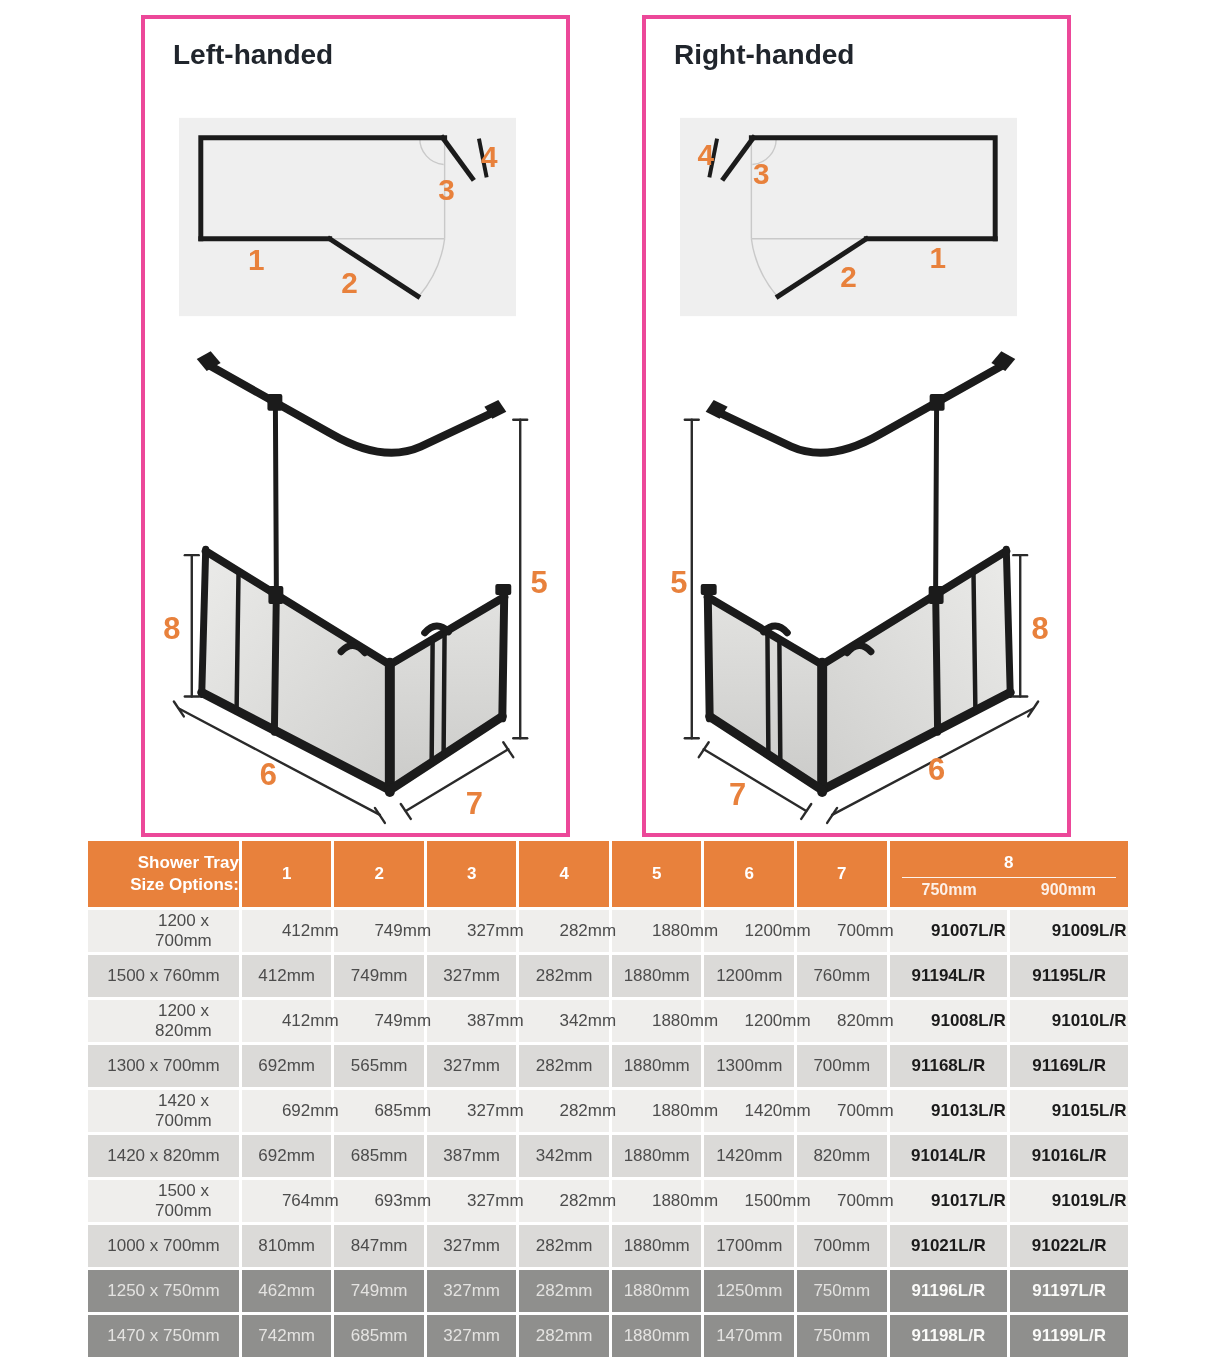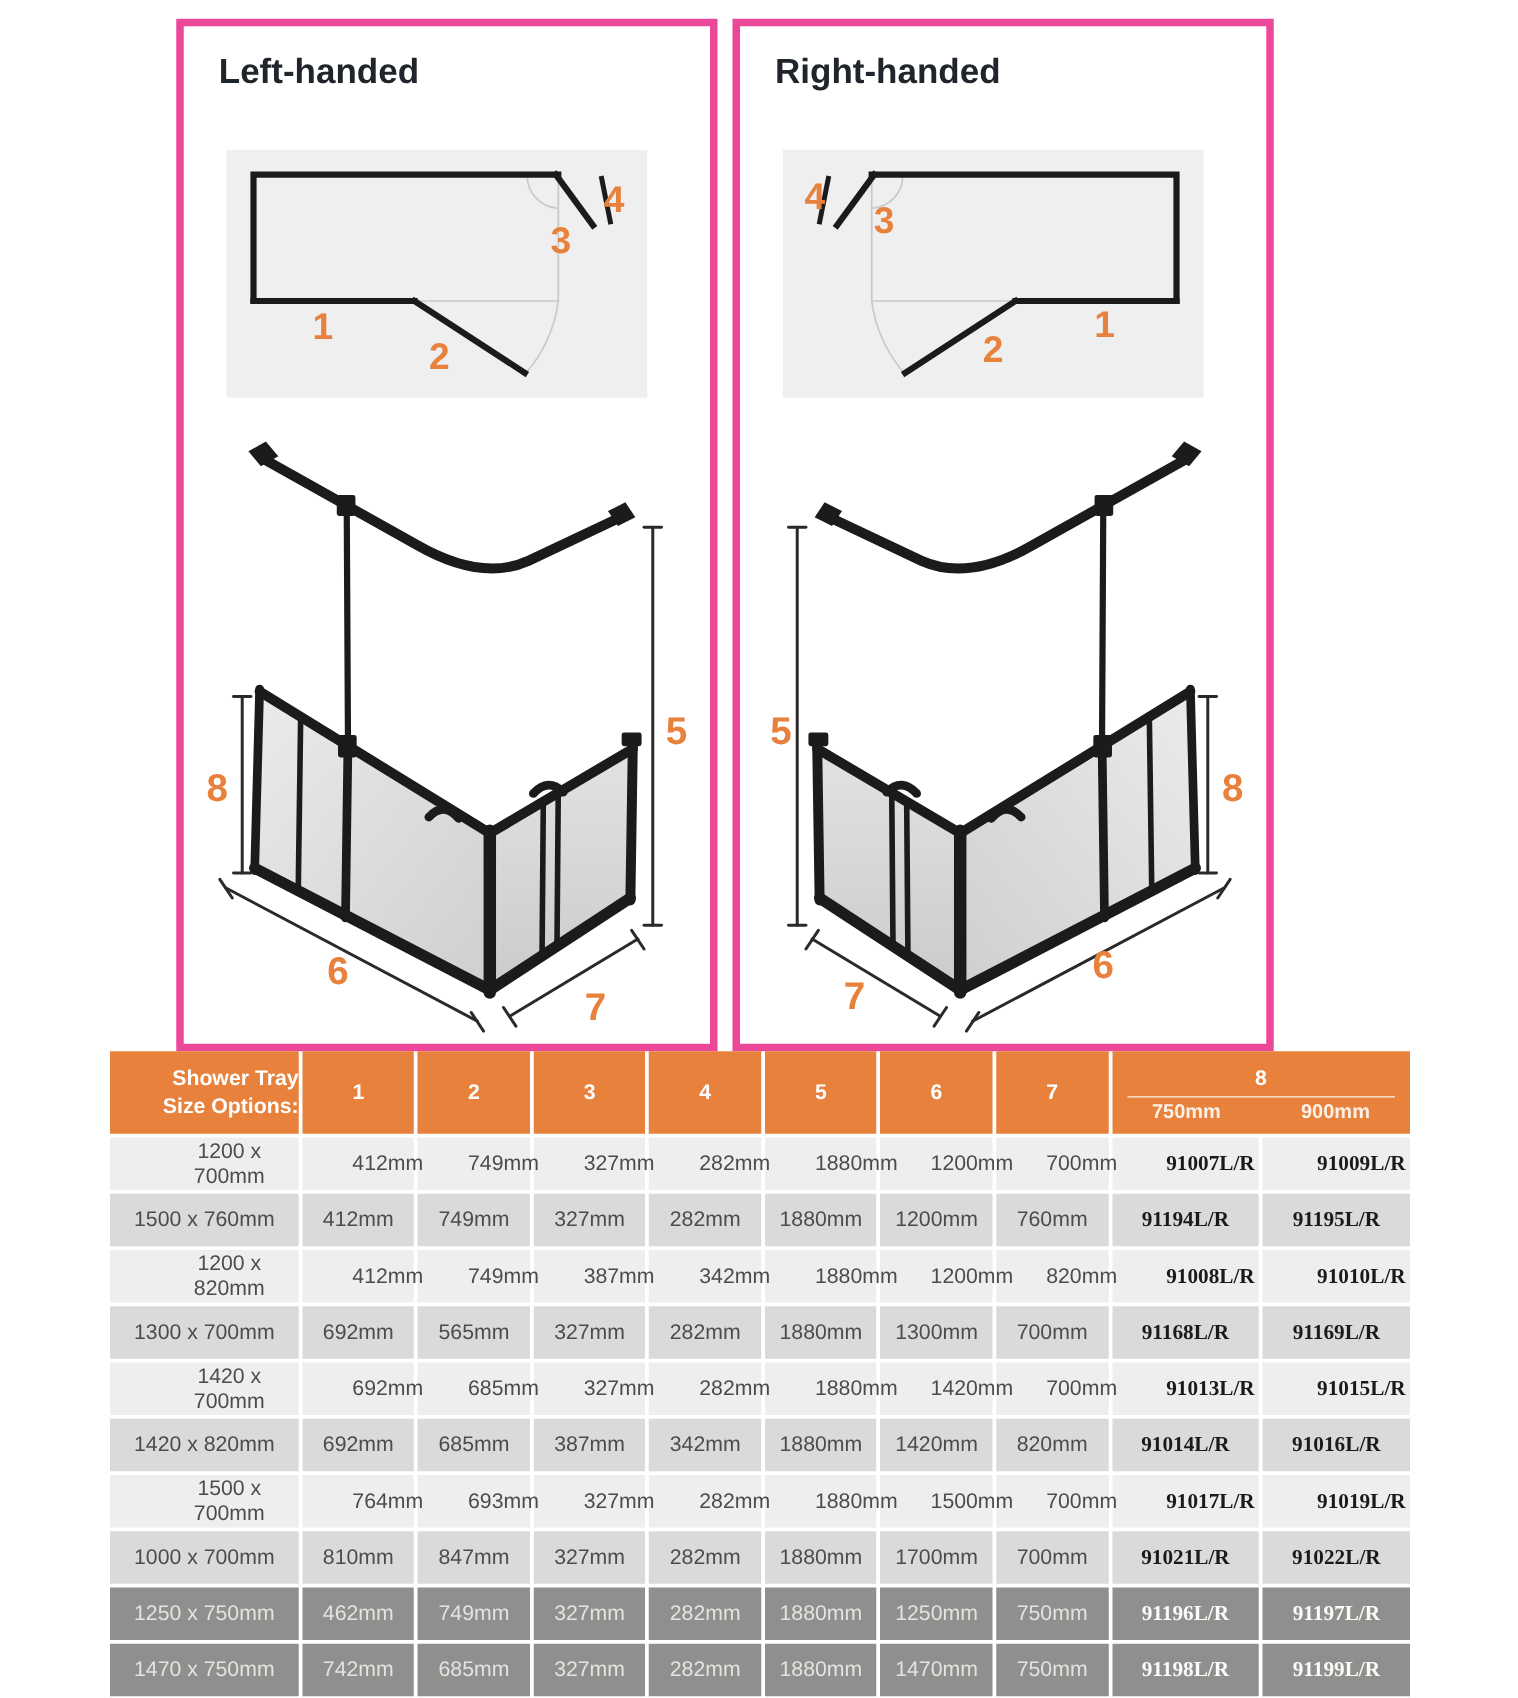--- a/index.html
+++ b/index.html
@@ -3,24 +3,24 @@
 <meta charset="utf-8">
 <style>
   html,body{margin:0;padding:0;}
   body{
     width:1214px;height:1358px;position:relative;background:#ffffff;
     font-family:"Liberation Sans",sans-serif;overflow:hidden;
   }
   
   .panel{
     position:absolute;top:15px;width:421px;height:814px;
-    border:6px solid #ec4899;background:#fff;
+    border:4px solid #ec4899;background:#fff;
   }
   #panel-left{left:141px;}
-  #panel-right{left:586px;}
+  #panel-right{left:642px;}
   .panel-title{
     position:absolute;top:20px;left:28px;
     font-size:28px;font-weight:bold;color:#20252C;
   }
   .plan-svg{position:absolute;top:98px;left:34px;}
   .iso-svg{position:absolute;top:330px;left:0;}
   .num-label{
     font-family:"Liberation Sans",sans-serif;font-weight:bold;
   }
   
@@ -35,21 +35,21 @@
   .spec-table th.size-h{
     text-align:right;padding-left:14px;font-size:17px;line-height:1.3;
   }
   .spec-table td{
     text-align:center;vertical-align:middle;height:42px;
     font-size:17px;color:#4C4C4C;padding:0;
   }
   .row-light td{background:#EFEEEC;padding-left:40px;}
   .row-medium td{background:#DBDAD8;}
   .row-dark td{background:#8F8F8D;color:#E4E3E1;}
-  .spec-table td.code{font-weight:bold;color:#1A1A1A;font-size:17px;font-family:Liberation Serif, serif;}
+  .spec-table td.code{font-weight:bold;color:#1A1A1A;font-size:17px;}
   .row-dark td.code{color:#FAFAF8;}
   .h8-num{font-size:17px;font-weight:bold;line-height:1.2;padding-top:4px;}
   .h8-rule{height:1px;background:rgba(255,255,255,0.9);margin:4px 12px 3px 12px;}
   .h8-sub{display:flex;}
   .h8-sub span{flex:1;font-size:16px;font-weight:bold;color:rgba(255,255,255,0.88);}
 </style>
 </head>
 <body>
 
 <svg width="0" height="0" style="position:absolute" aria-hidden="true">

